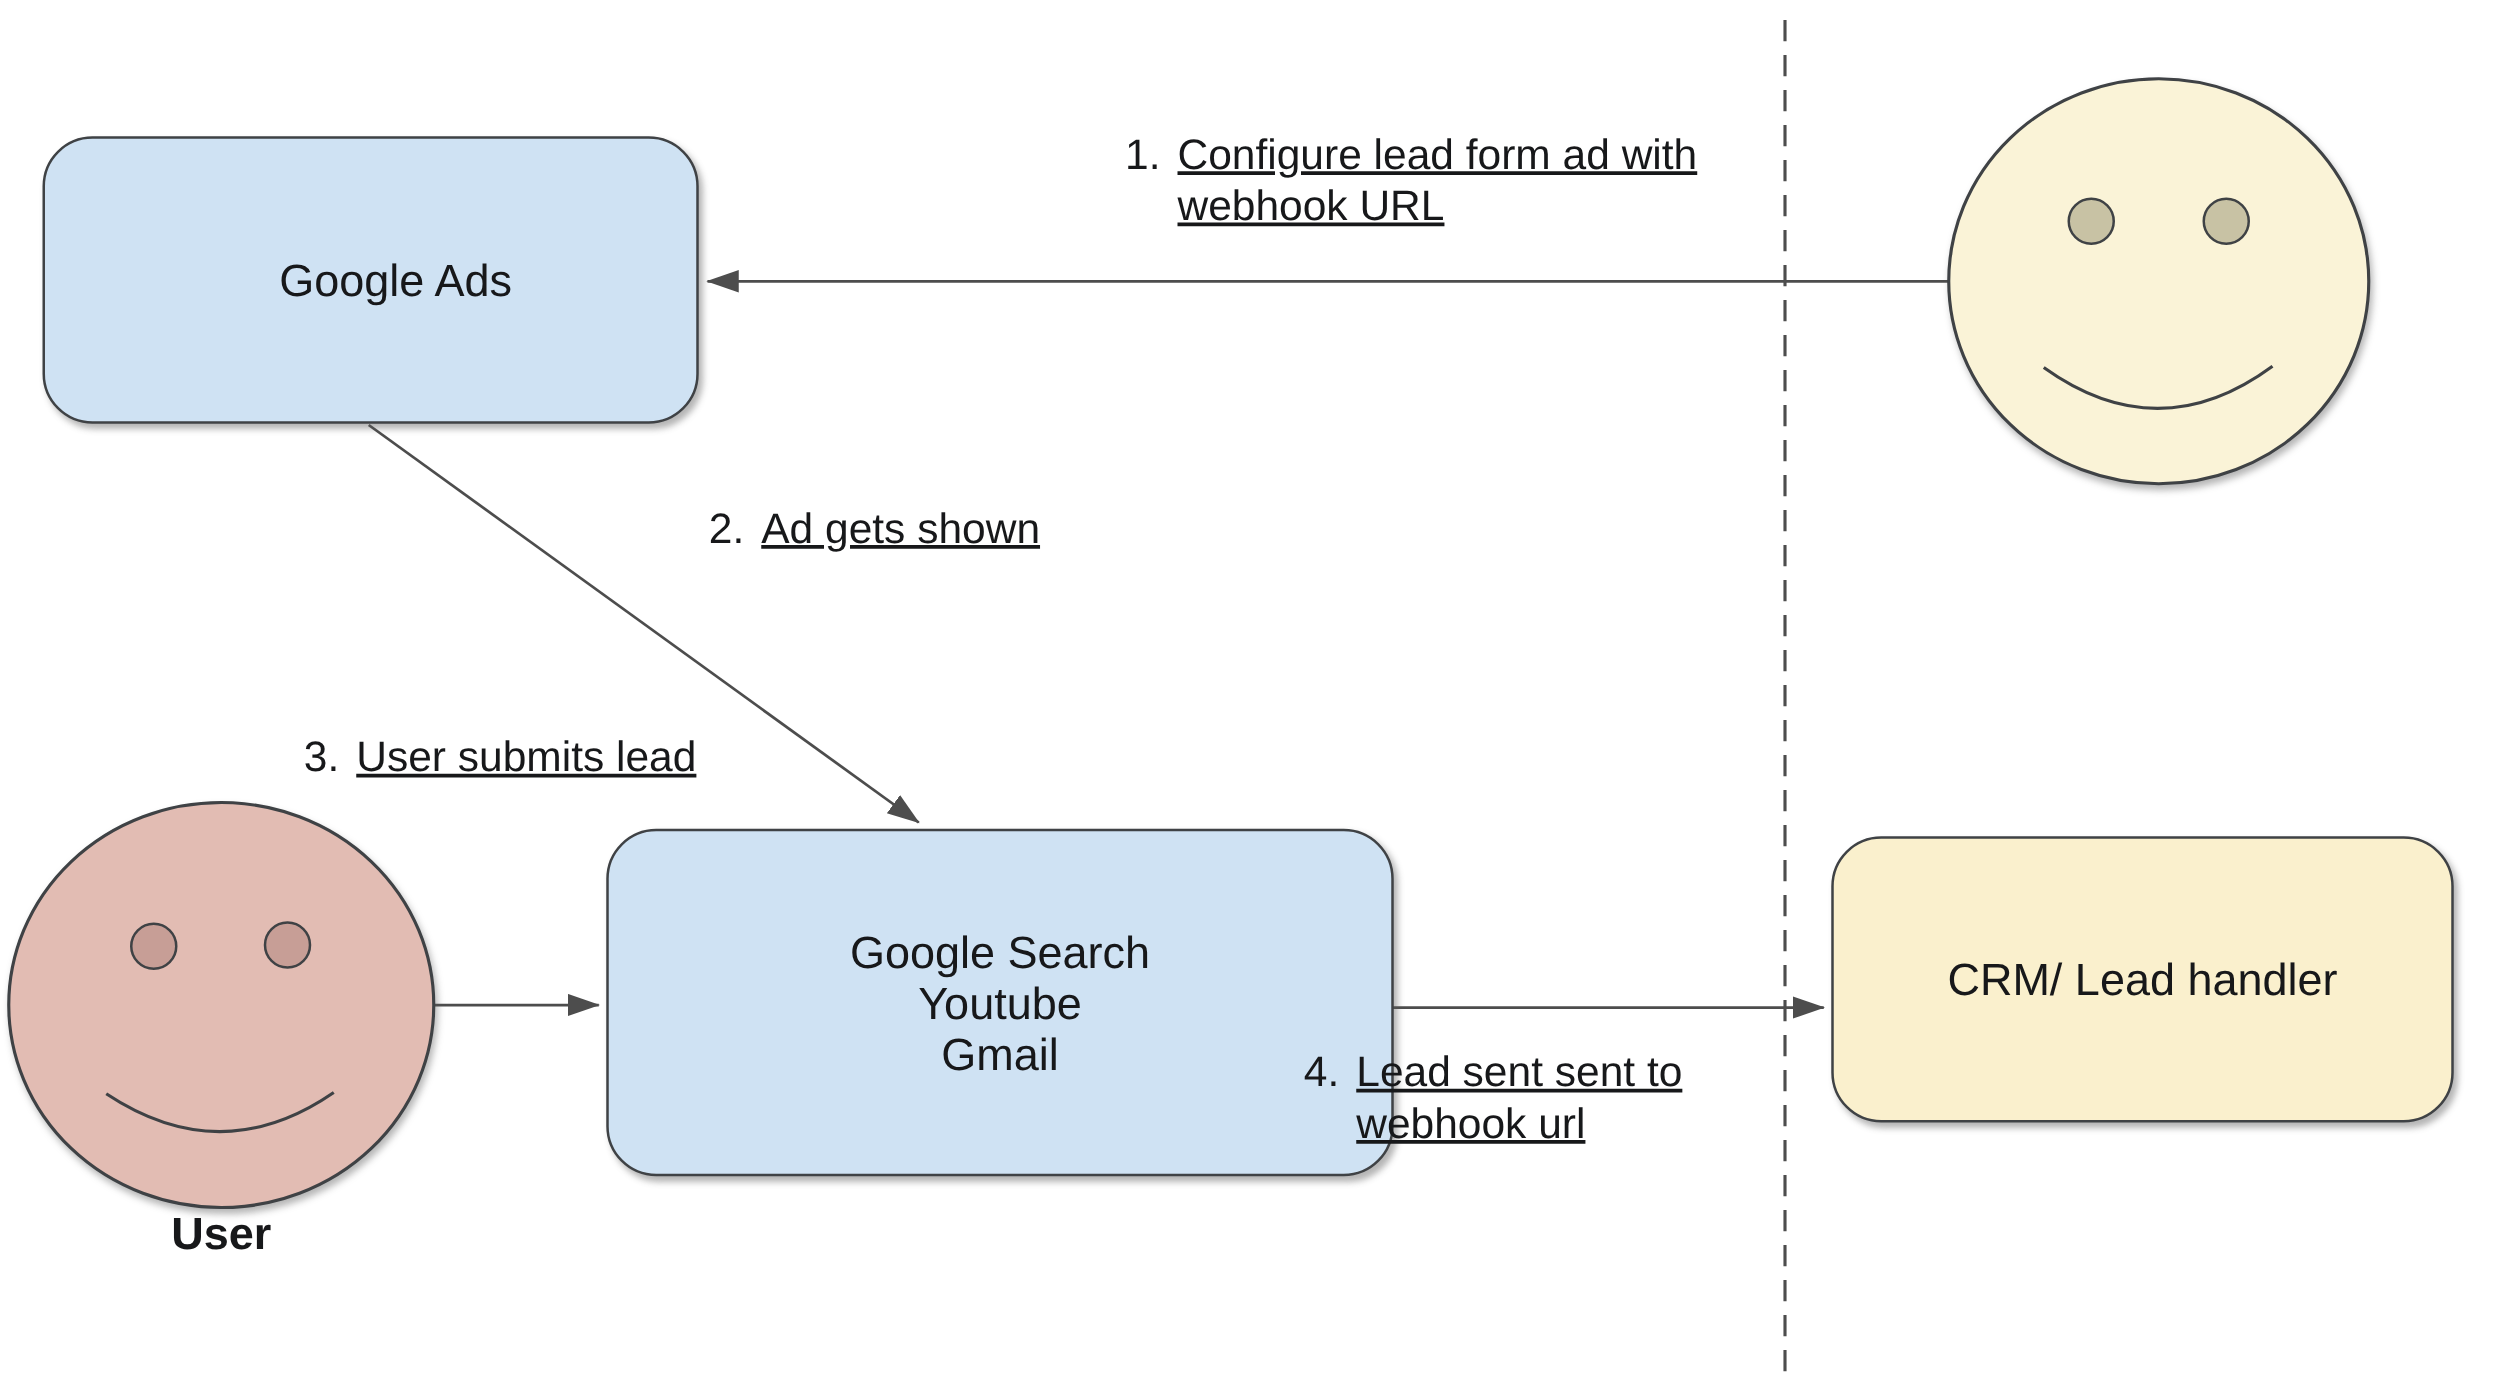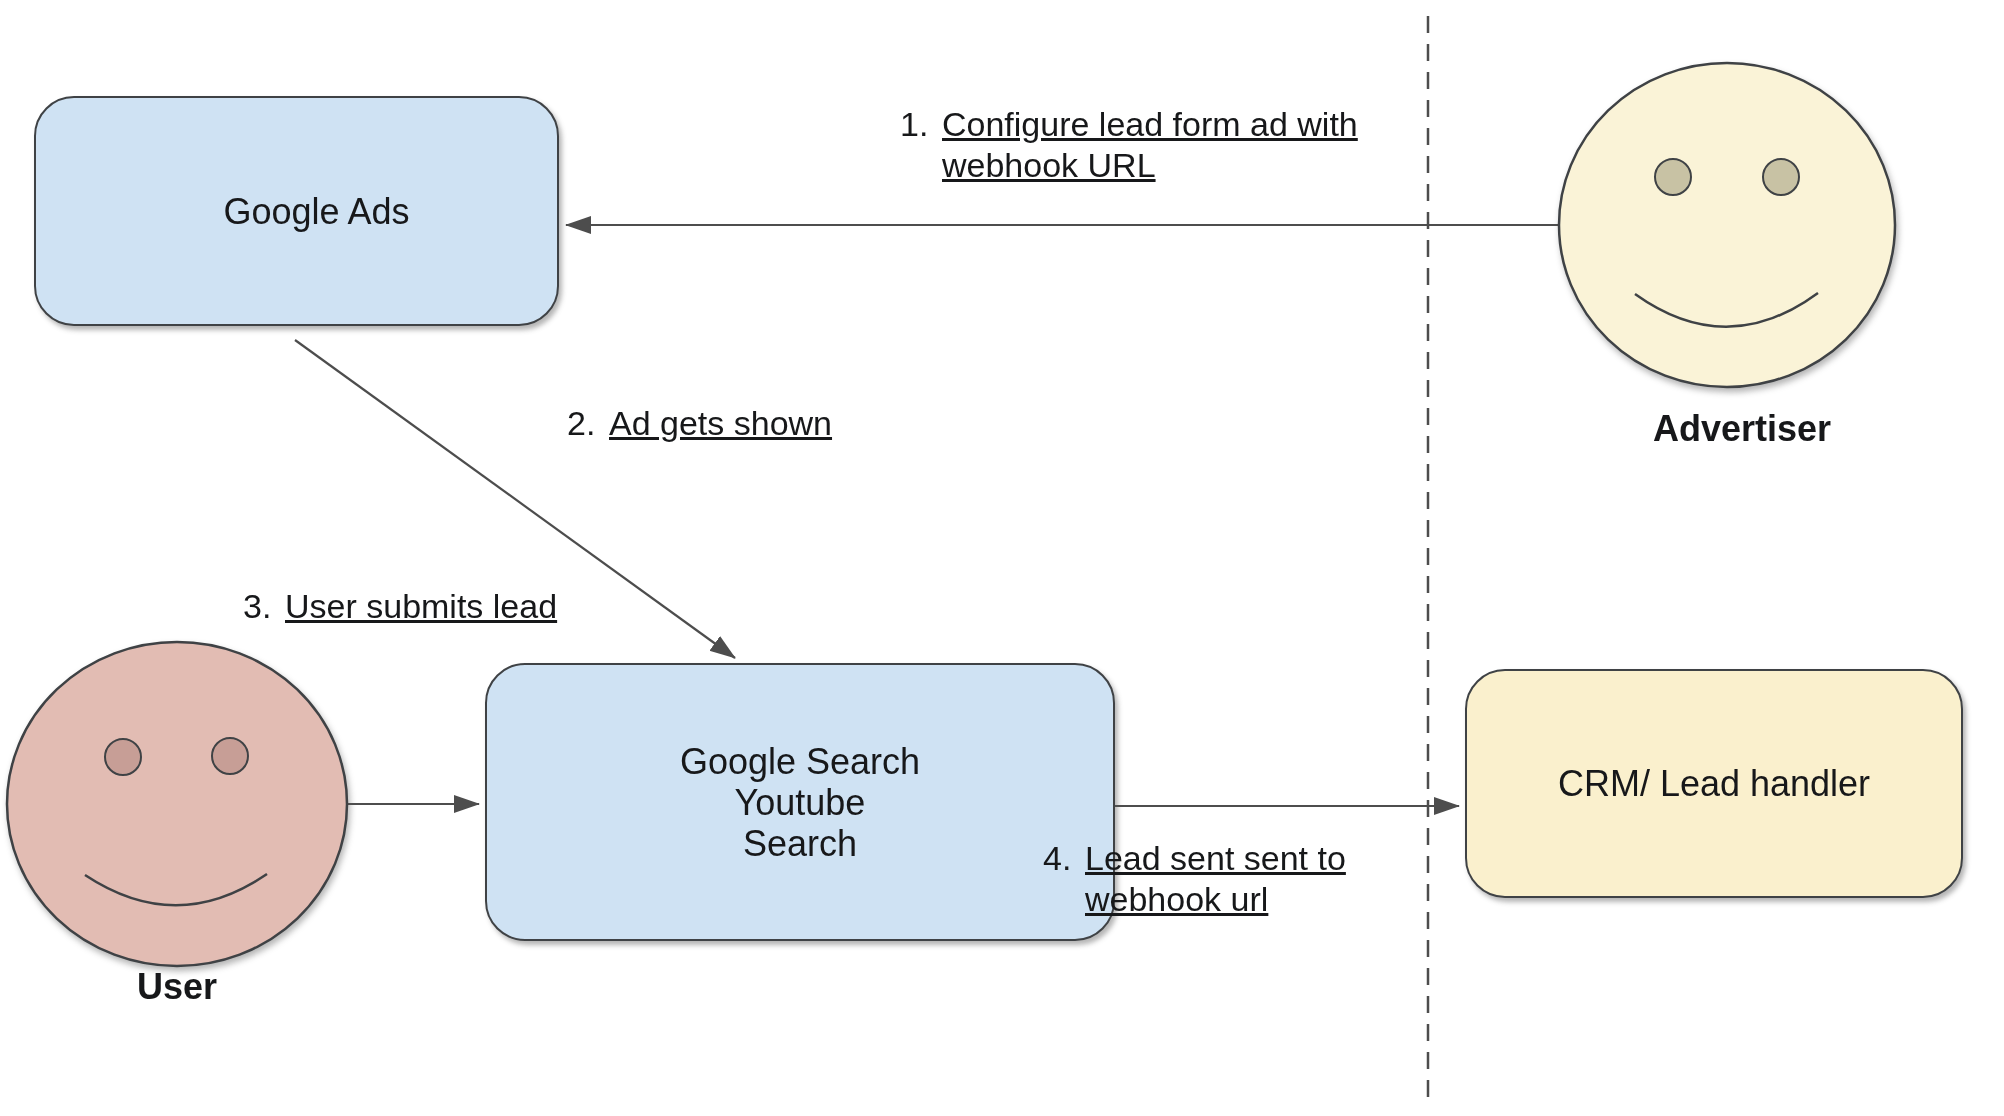--- a/index.html
+++ b/index.html
@@ -81,35 +81,34 @@
     </g>
 
     <g style="filter: drop-shadow(2px 4px 3px rgba(90,90,90,0.45));">
       <ellipse cx="177" cy="804" rx="170" ry="162" style="fill: var(--face-pink-fill, #e2bcb3); stroke: var(--shape-stroke, #3f4245); stroke-width: 2.5;"></ellipse>
       <circle cx="123" cy="757" r="18" style="fill: var(--face-pink-eye, #c79e96); stroke: var(--shape-stroke, #3f4245); stroke-width: 2;"></circle>
       <circle cx="230" cy="756" r="18" style="fill: var(--face-pink-eye, #c79e96); stroke: var(--shape-stroke, #3f4245); stroke-width: 2;"></circle>
       <path d="M85,875 Q177,936 267,874" fill="none" style="stroke: var(--shape-stroke, #3f4245); stroke-width: 2.5;"></path>
     </g>
   </svg>
 
-  <div class="node blue" style="left:34px; top:96px; width:525px; height:230px;padding-left:40px;">
+  <div class="node blue" style="left:34px; top:109px; width:525px; height:230px;padding-left:40px;">
     <span>Google Ads</span>
   </div>
 
   <div class="node blue" style="left:485px; top:663px; width:630px; height:278px;">
     <span>Google Search</span>
     <span>Youtube</span>
-    <span>Search</span>
+    <span>Gmail</span>
   </div>
 
   <div class="node yellow" style="left:1465px; top:669px; width:498px; height:229px;">
     <span>CRM/ Lead handler</span>
   </div>
 
-  <div class="actor-label" style="left:1592px; top:409px; width:300px;">Advertiser</div>
   <div class="actor-label" style="left:27px; top:967px; width:300px;">User</div>
 
   <div class="step" style="left:900px; top:104px;">
     <span class="num">1.</span>
     <span class="lines">
       <span class="l">Configure lead form ad with</span>
       <span class="l">webhook URL</span>
     </span>
   </div>
 

